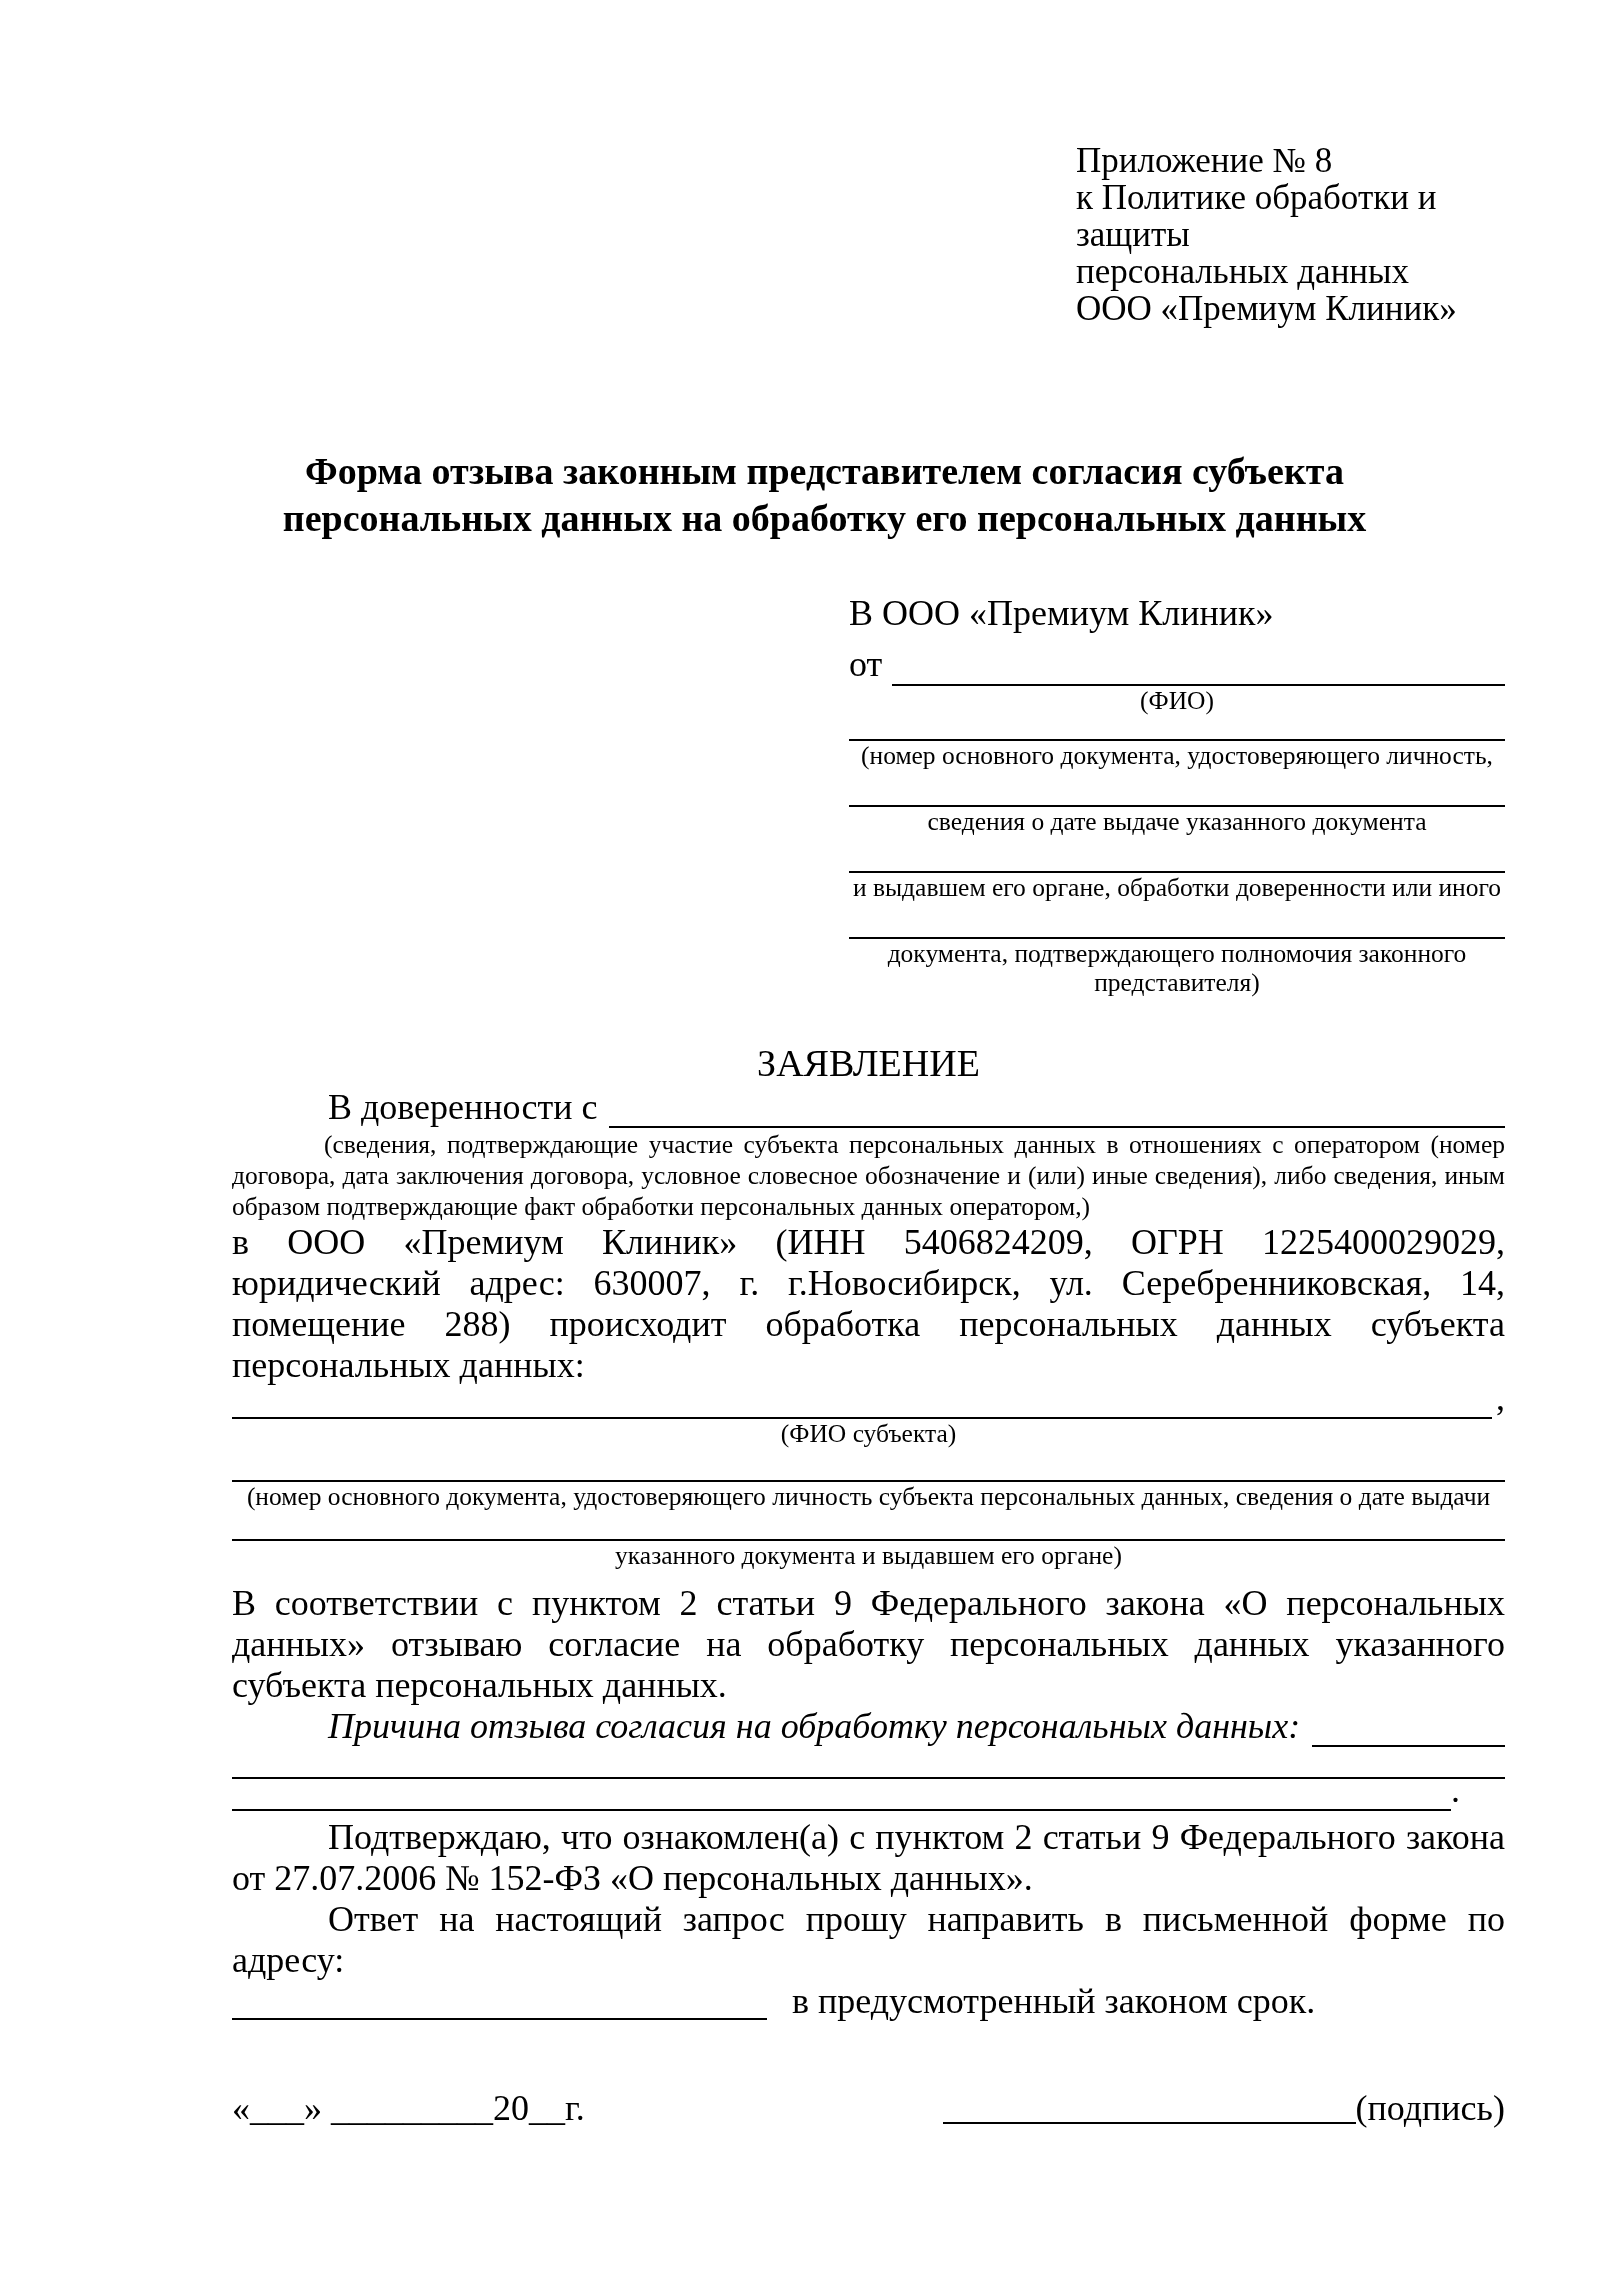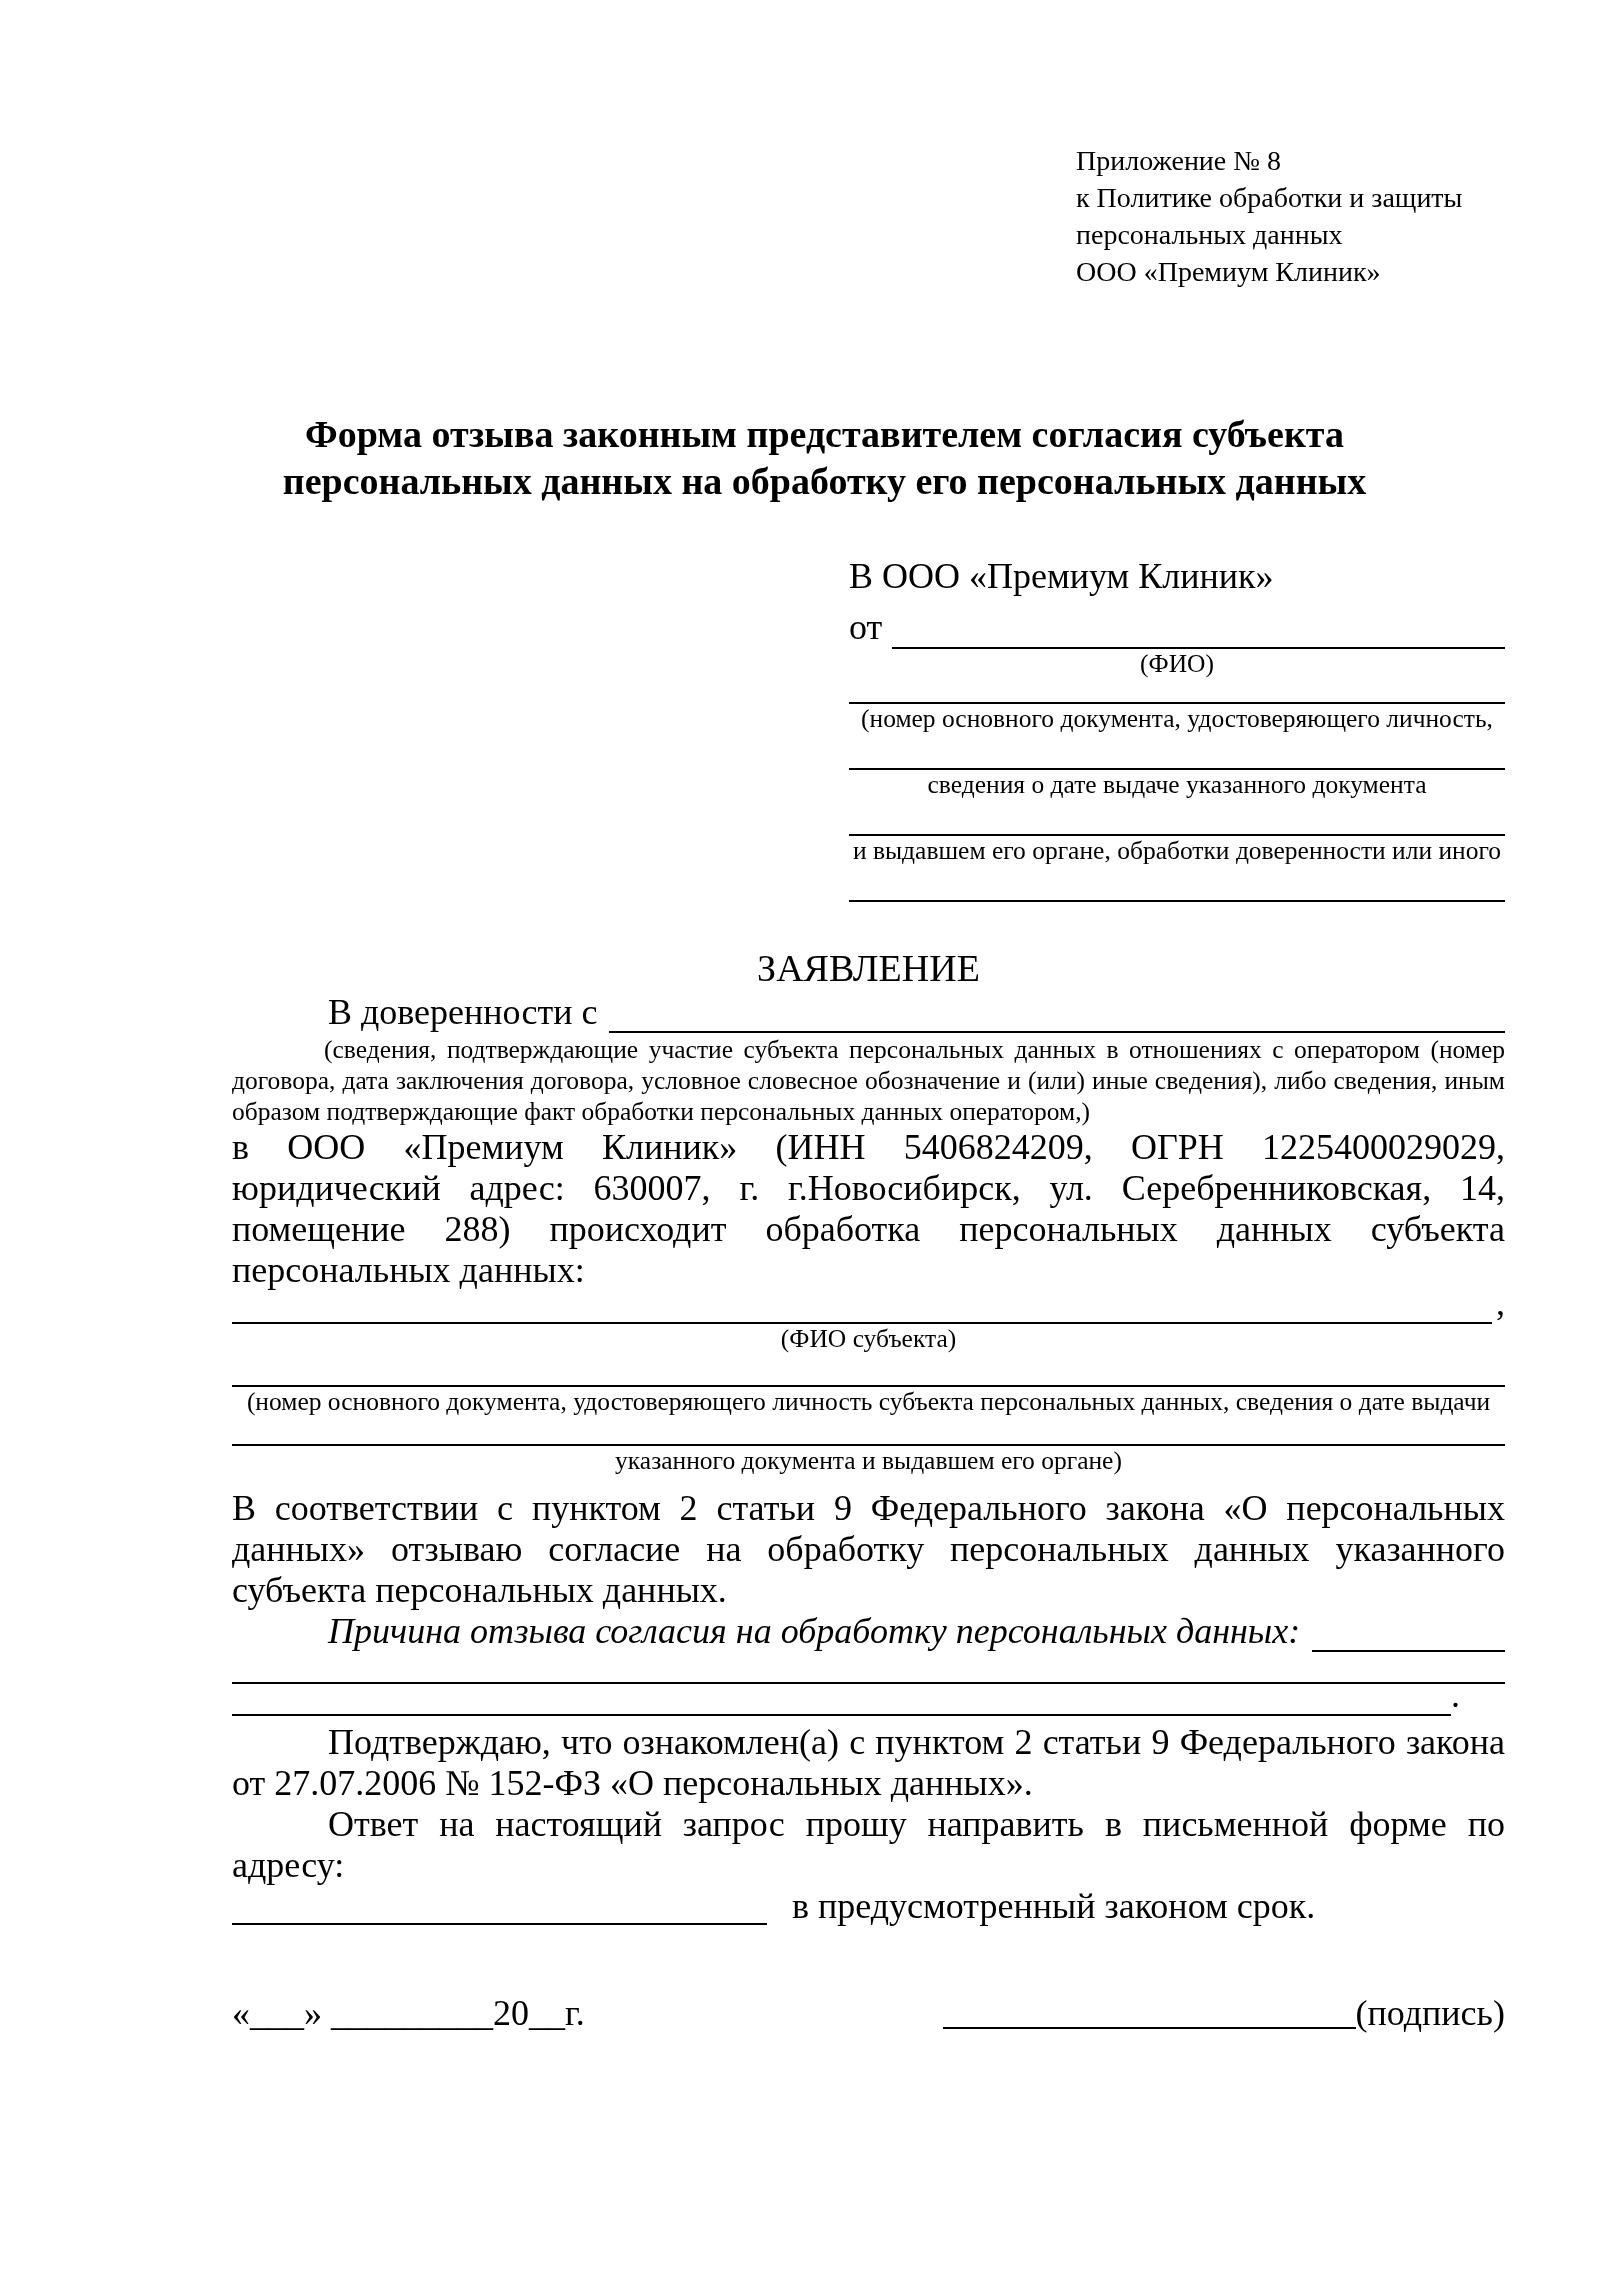--- a/index.html
+++ b/index.html
@@ -8,21 +8,21 @@
     height: 2293px;
     margin: 0 auto;
     background: #ffffff;
     color: #000000;
     font-family: "Liberation Serif", serif;
     box-sizing: border-box;
     padding: 142px 116px 39px 232px;
     overflow: hidden;
   }
   
-  .doc-header { margin-left: 844px; font-size: 28px; line-height: 37px; }
+  .doc-header { margin-left: 844px; font-size: 35px; line-height: 37px; }
   
   .title {
     margin: 121px 0 0 0;
     padding-right: 88px;
     font-size: 38px;
     line-height: 47px;
     font-weight: bold;
     text-align: center;
   }
   
@@ -81,20 +81,21 @@
     </div>
     <div class="caption">(ФИО)</div>
 
     <div class="fill f1"></div>
     <div class="caption">(номер основного документа, удостоверяющего личность,</div>
     <div class="fill f2"></div>
     <div class="caption">сведения о дате выдаче указанного документа</div>
     <div class="fill f3"></div>
     <div class="caption">и выдавшем его органе, обработки доверенности или иного</div>
     <div class="fill f4"></div>
+    <div class="caption">документа, подтверждающего полномочия законного представителя)</div>
   </div>
 
   <div class="heading">ЗАЯВЛЕНИЕ</div>
 
   <div class="row intro-row body-text">
     <span class="lbl">В доверенности с</span>
     <span class="uline"></span>
   </div>
   <p class="fineprint">(сведения, подтверждающие участие субъекта персональных данных в отношениях с оператором (номер договора, дата заключения договора, условное словесное обозначение и (или) иные сведения), либо сведения, иным образом подтверждающие факт обработки персональных данных оператором,)</p>
 

